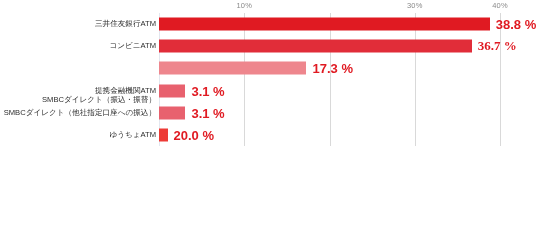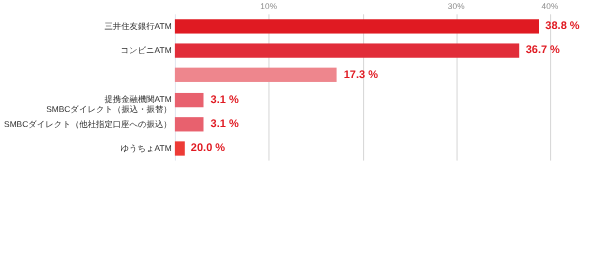--- a/index.html
+++ b/index.html
@@ -70,21 +70,21 @@
     position:absolute;
     left:159px;
     top:50%;
     transform:translateY(-50%);
     height:13px;
   }
   .val-label{
     position:absolute;
     top:50%;
     transform:translateY(-50%);
-    font-size:10px;
+    font-size:13px;
     font-weight:bold;
     color:#e01a22;
     white-space:nowrap;
   }
 </style>
 </head>
 <body>
 
 <div id="chart">
 
@@ -103,21 +103,21 @@
   <div class="axis-base"></div>
   <div class="rows">
       <div class="row" style="top: 0px; height: 22.1667px;">
         <div class="cat-label" style="color: rgb(43, 43, 43);">三井住友銀行ATM</div>
         <div class="bar" style="width: 330.77px; background: rgb(224, 26, 34);"></div>
         <div class="val-label" style="left: 495.77px; color: rgb(224, 26, 34);">38.8 %</div>
       </div>
       <div class="row" style="top: 22.1667px; height: 22.1667px;">
         <div class="cat-label" style="color: rgb(43, 43, 43);">コンビニATM</div>
         <div class="bar" style="width: 312.868px; background: rgb(225, 45, 57);"></div>
-        <div class="val-label" style="left: 477.868px; color: rgb(224, 26, 34);">36.7 %</div>
+        <div class="val-label" style="left: 477.868px; color: rgb(224, 26, 34); font-family: Liberation Serif, serif;">36.7 %</div>
       </div>
       <div class="row" style="top: 44.3333px; height: 22.1667px;">
         <div class="cat-label" style="color: rgb(43, 43, 43); margin-top: 32px;">SMBCダイレクト（振込・振替）</div>
         <div class="bar" style="width: 147.482px; background: rgb(238, 134, 141);"></div>
         <div class="val-label" style="left: 312.483px; color: rgb(224, 26, 34);">17.3 %</div>
       </div>
       <div class="row" style="top: 66.5px; height: 22.1667px;">
         <div class="cat-label" style="color: rgb(43, 43, 43); text-align: center;">提携金融機関ATM</div>
         <div class="bar" style="width: 26.4275px; background: rgb(232, 97, 110);"></div>
         <div class="val-label" style="left: 191.428px; color: rgb(224, 26, 34);">3.1 %</div>

